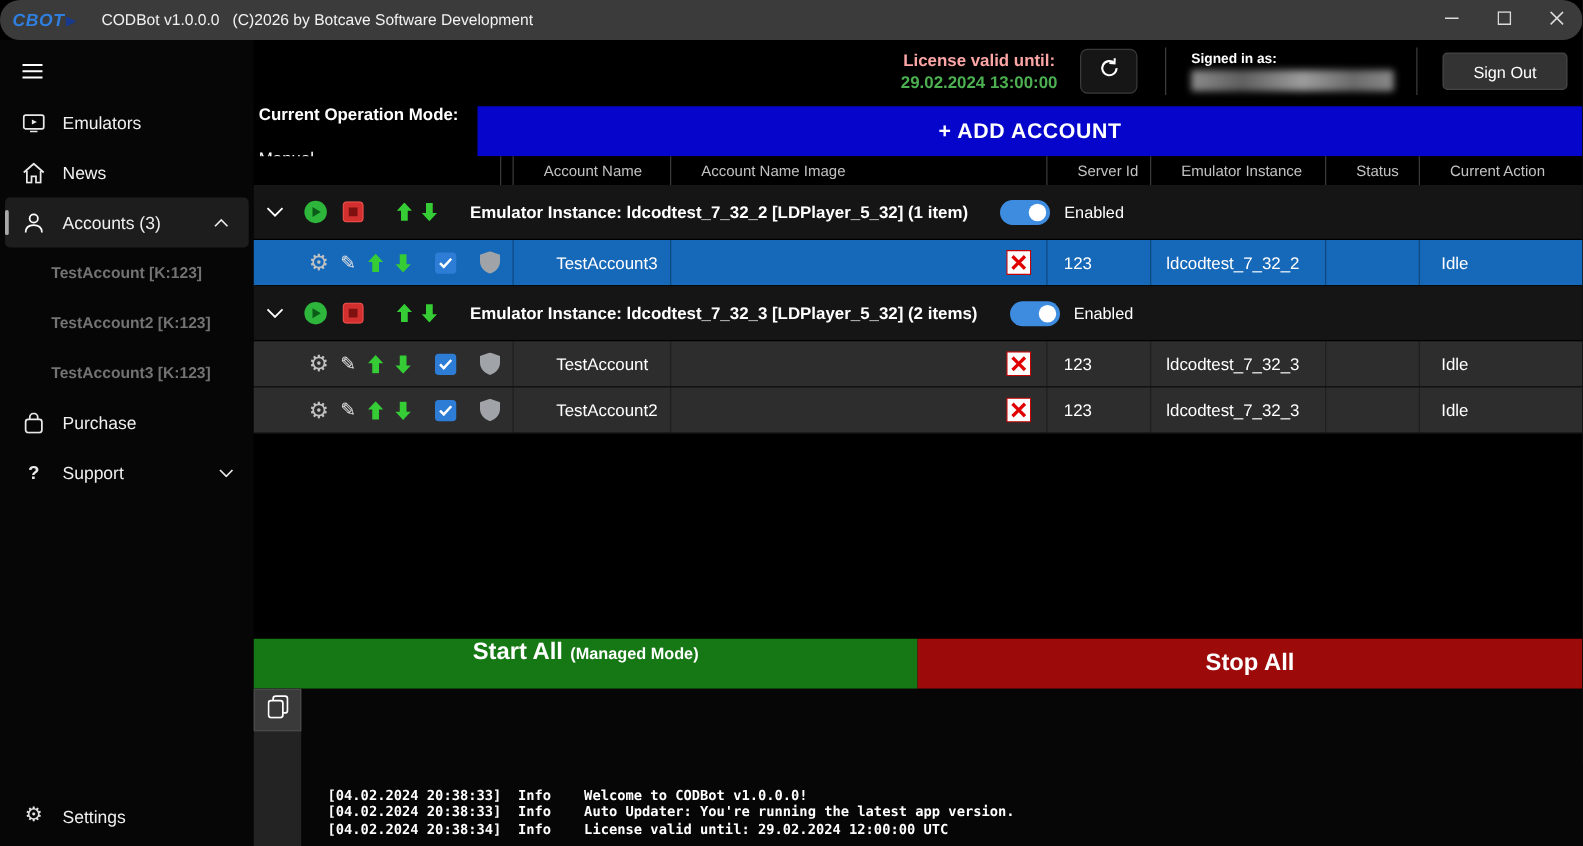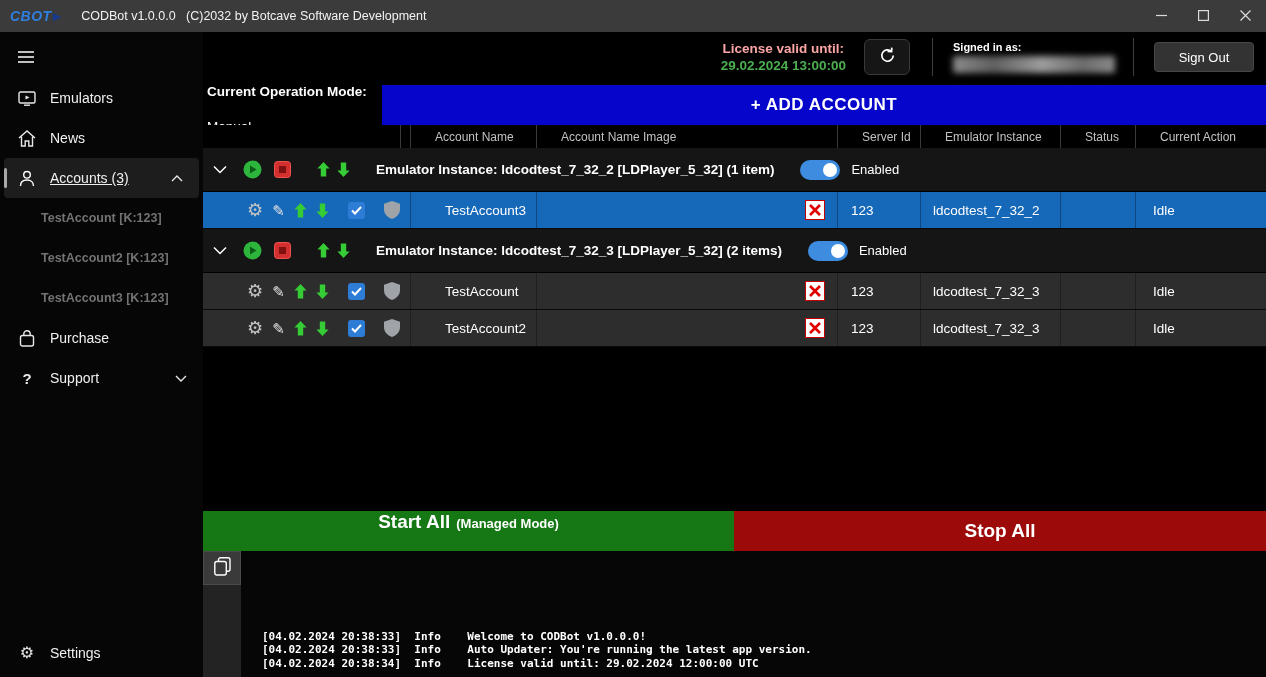--- a/index.html
+++ b/index.html
@@ -4,34 +4,34 @@
 <style>
   * { margin:0; padding:0; box-sizing:border-box; }
   body { background:#222; }
   .app {
     position:relative; width:1266px; height:677px; background:#000;
     font-family:"Liberation Sans", sans-serif; color:#fff; overflow:hidden;
   }
   .pre { white-space:pre; }
 
   
-  .titlebar { position:absolute; top:0; left:0; right:0; height:32px; background:#3b3b3b; display:flex; align-items:center; }
+  .titlebar { position:absolute; top:0; left:0; right:0; height:32px; background:#3b3b3b; display:flex; align-items:center;border-radius:16px; }
   .logo { display:flex; align-items:center; margin-left:10px; }
   .logo-text { font-weight:800; font-style:italic; font-size:14px; color:#2f7fe0; letter-spacing:.5px; }
   .logo-play { color:#173a8f; font-size:11px; margin-left:1px; }
   .title-text { margin-left:20px; font-size:12.5px; color:#f2f2f2; }
   .win-controls { margin-left:auto; display:flex; height:100%; }
   .win-btn { width:42px; height:100%; display:flex; align-items:center; justify-content:center; }
 
   
   .sidebar { position:absolute; top:32px; left:0; width:203px; bottom:0; background:#060606; }
   .hamburger { padding:18px 0 6px 17px; height:46px; }
   .nav-item { height:40px; display:flex; align-items:center; padding-left:17px; font-size:14px; color:#f0f0f0; position:relative; }
   .nav-item .nicon { width:20px; margin-right:13px; display:flex; justify-content:center; align-items:center; }
-  .nav-item.selected { background:#1d1d1d; border-radius:4px; margin:0 4px; padding-left:13px;text-decoration:underline; }
+  .nav-item.selected { background:#1d1d1d; border-radius:4px; margin:0 4px; padding-left:13px; }
   .nav-item.selected::before { content:""; position:absolute; left:0px; top:10px; bottom:10px; width:3px; border-radius:2px; background:#a8a8a8; }
   .nav-chevron { margin-left:auto; margin-right:16px; display:flex; }
   .nav-sub { height:40px; display:flex; align-items:center; padding-left:41px; font-size:12.5px; font-weight:bold; color:#737373; }
   .nav-settings { position:absolute; bottom:4px; left:0; right:0; }
   .glyph-gear { font-size:16px; color:#e2e2e2; line-height:1; }
   .glyph-q { font-size:15px; font-weight:bold; color:#e8e8e8; }
 
   
   .topbar { position:absolute; left:203px; top:32px; right:0; height:50px; background:#000; display:flex; align-items:center; justify-content:flex-end; }
   .license-block { text-align:left; margin-right:18px; }
@@ -116,21 +116,21 @@
 </head>
 <body>
 
 <div class="app">
 
   <div class="titlebar">
     <div class="logo">
       <span class="logo-text">CBOT</span>
       <span class="logo-play">▶</span>
     </div>
-    <span class="title-text pre">CODBot v1.0.0.0   (C)2032 by Botcave Software Development</span>
+    <span class="title-text pre">CODBot v1.0.0.0   (C)2026 by Botcave Software Development</span>
     <div class="win-controls">
       <div class="win-btn">
         <span><svg width="11" height="11">
               <path d="M0 5.5 H11" stroke="#dcdcdc" stroke-width="1.2"></path>
             </svg></span>
       </div>
       <div class="win-btn">
         <span><svg width="11" height="11">
               <rect x="0.6" y="0.6" width="9.8" height="9.8" fill="none" stroke="#dcdcdc" stroke-width="1.2"></rect>
             </svg></span>

